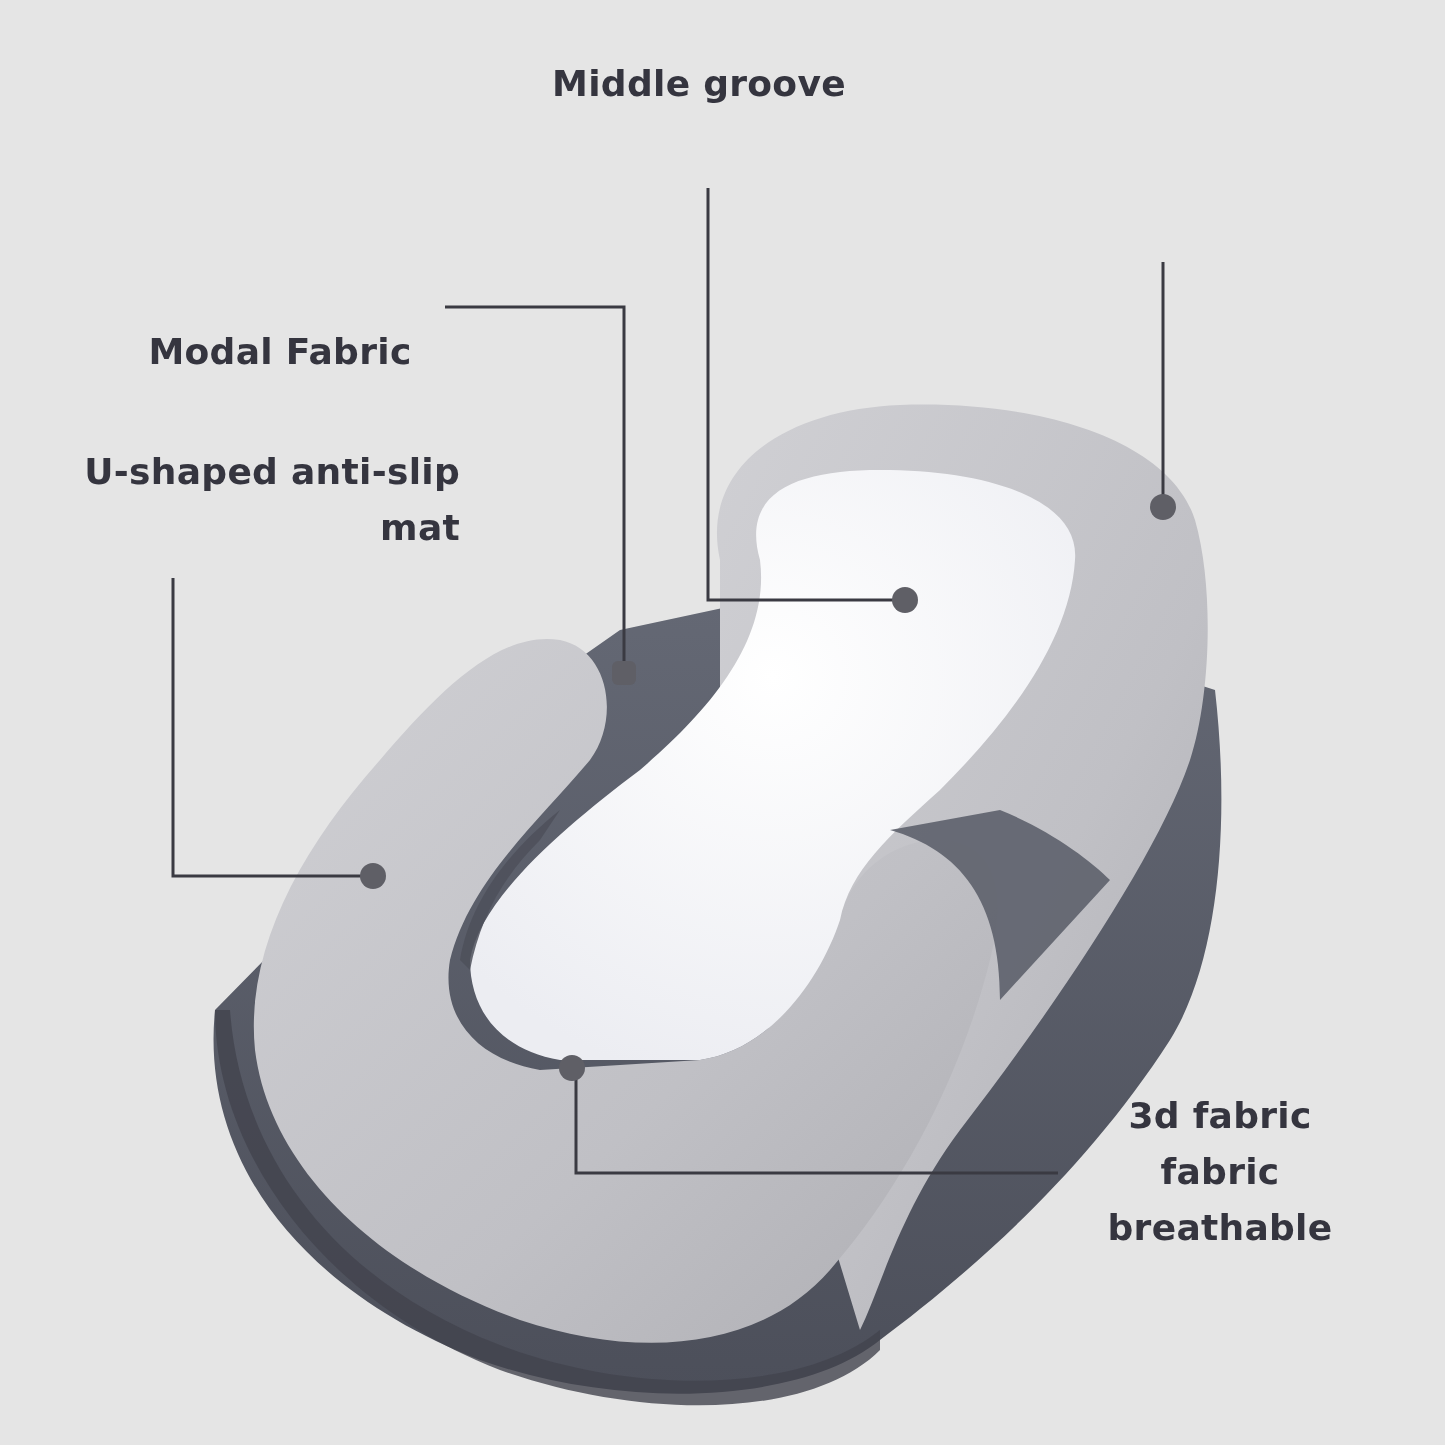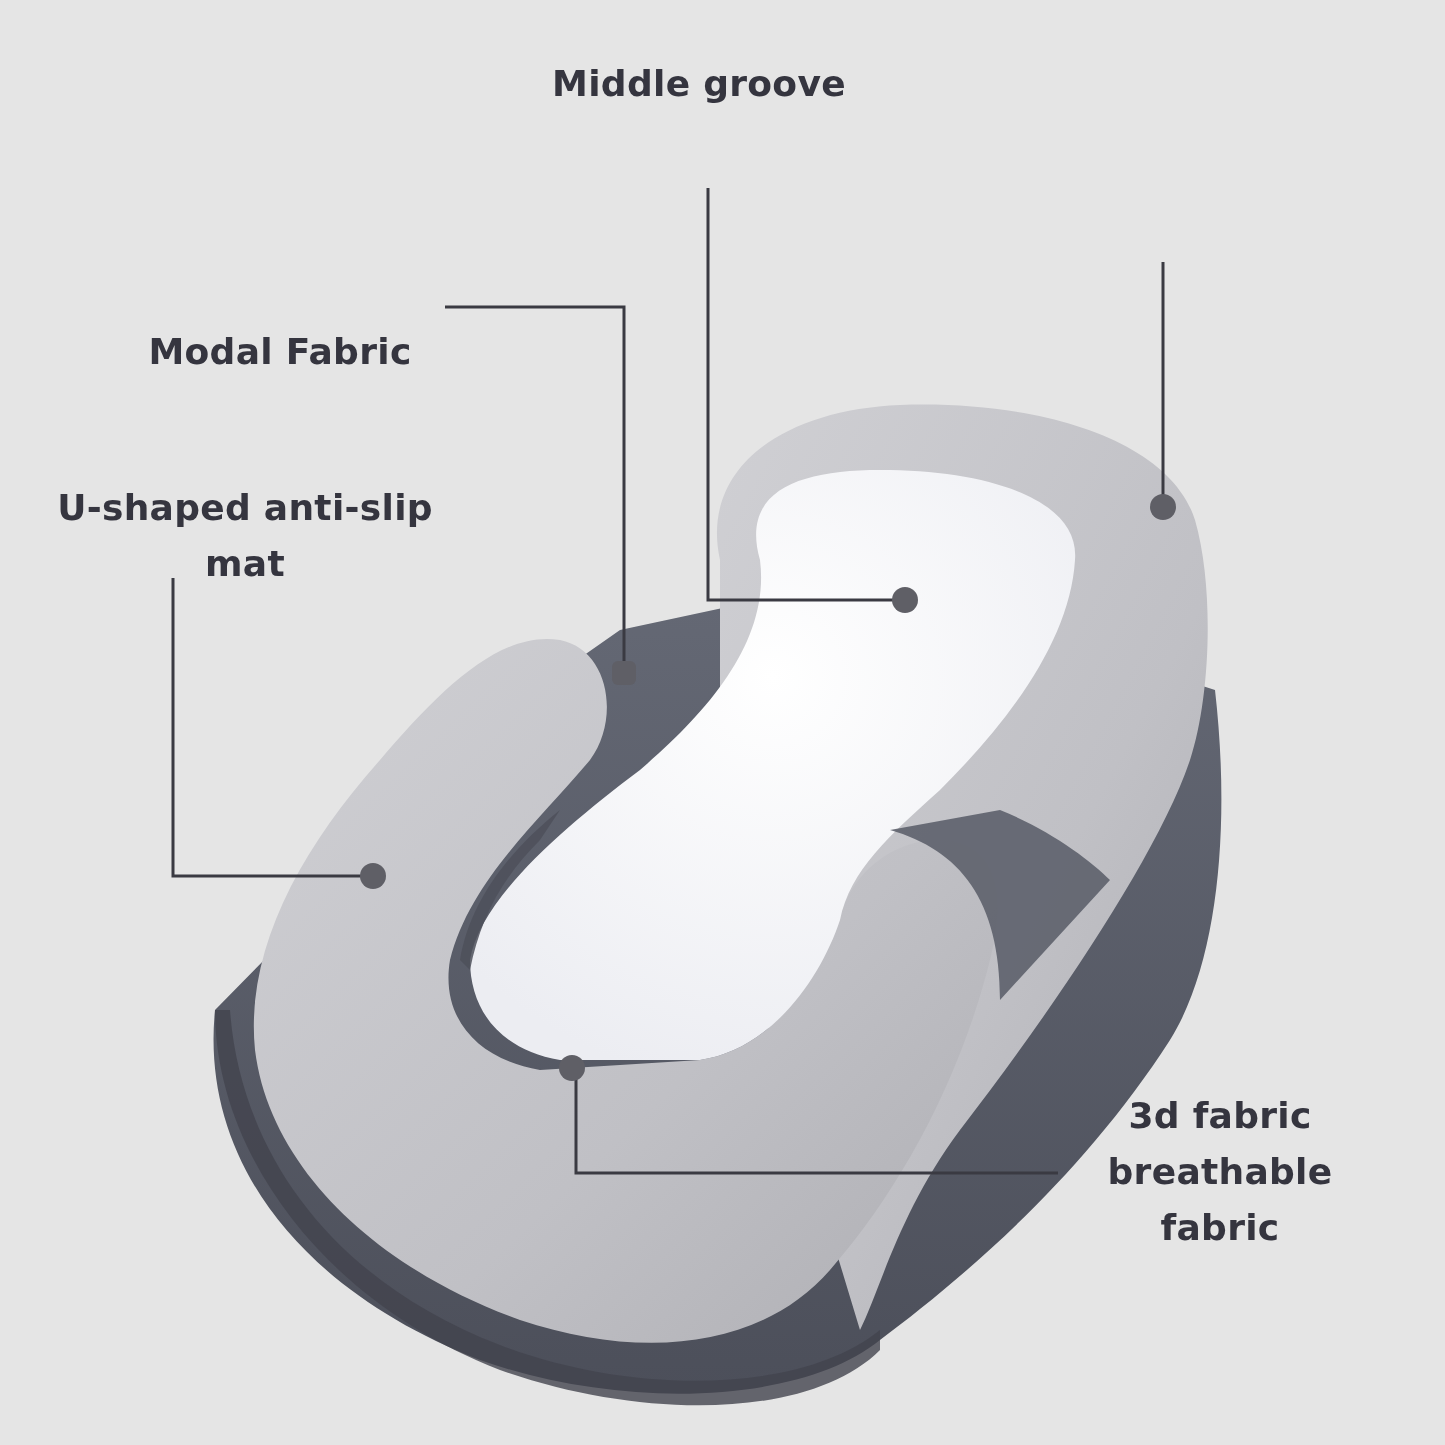--- a/index.html
+++ b/index.html
@@ -142,24 +142,24 @@
 
   <div class="label" style="left:536px; top:56px; width:326px;">
     <span>Middle groove</span>
   </div>
 
 
   <div class="label" style="left:130px; top:276px; width:300px;margin-top:48px;">
     <span>Modal Fabric</span>
   </div>
 
-  <div class="label" style="left:30px; top:480px; width:430px;">
+  <div class="label" style="left:30px; top:444px; width:430px;text-align:right;">
     <span>U-shaped anti-slip</span>
     <span>mat</span>
   </div>
 
   <div class="label" style="left:1090px; top:1088px; width:260px;">
     <span>3d fabric</span>
+    <span>fabric</span>
     <span>breathable</span>
-    <span>fabric</span>
   </div>
 
 </div>
 
 </body></html>

